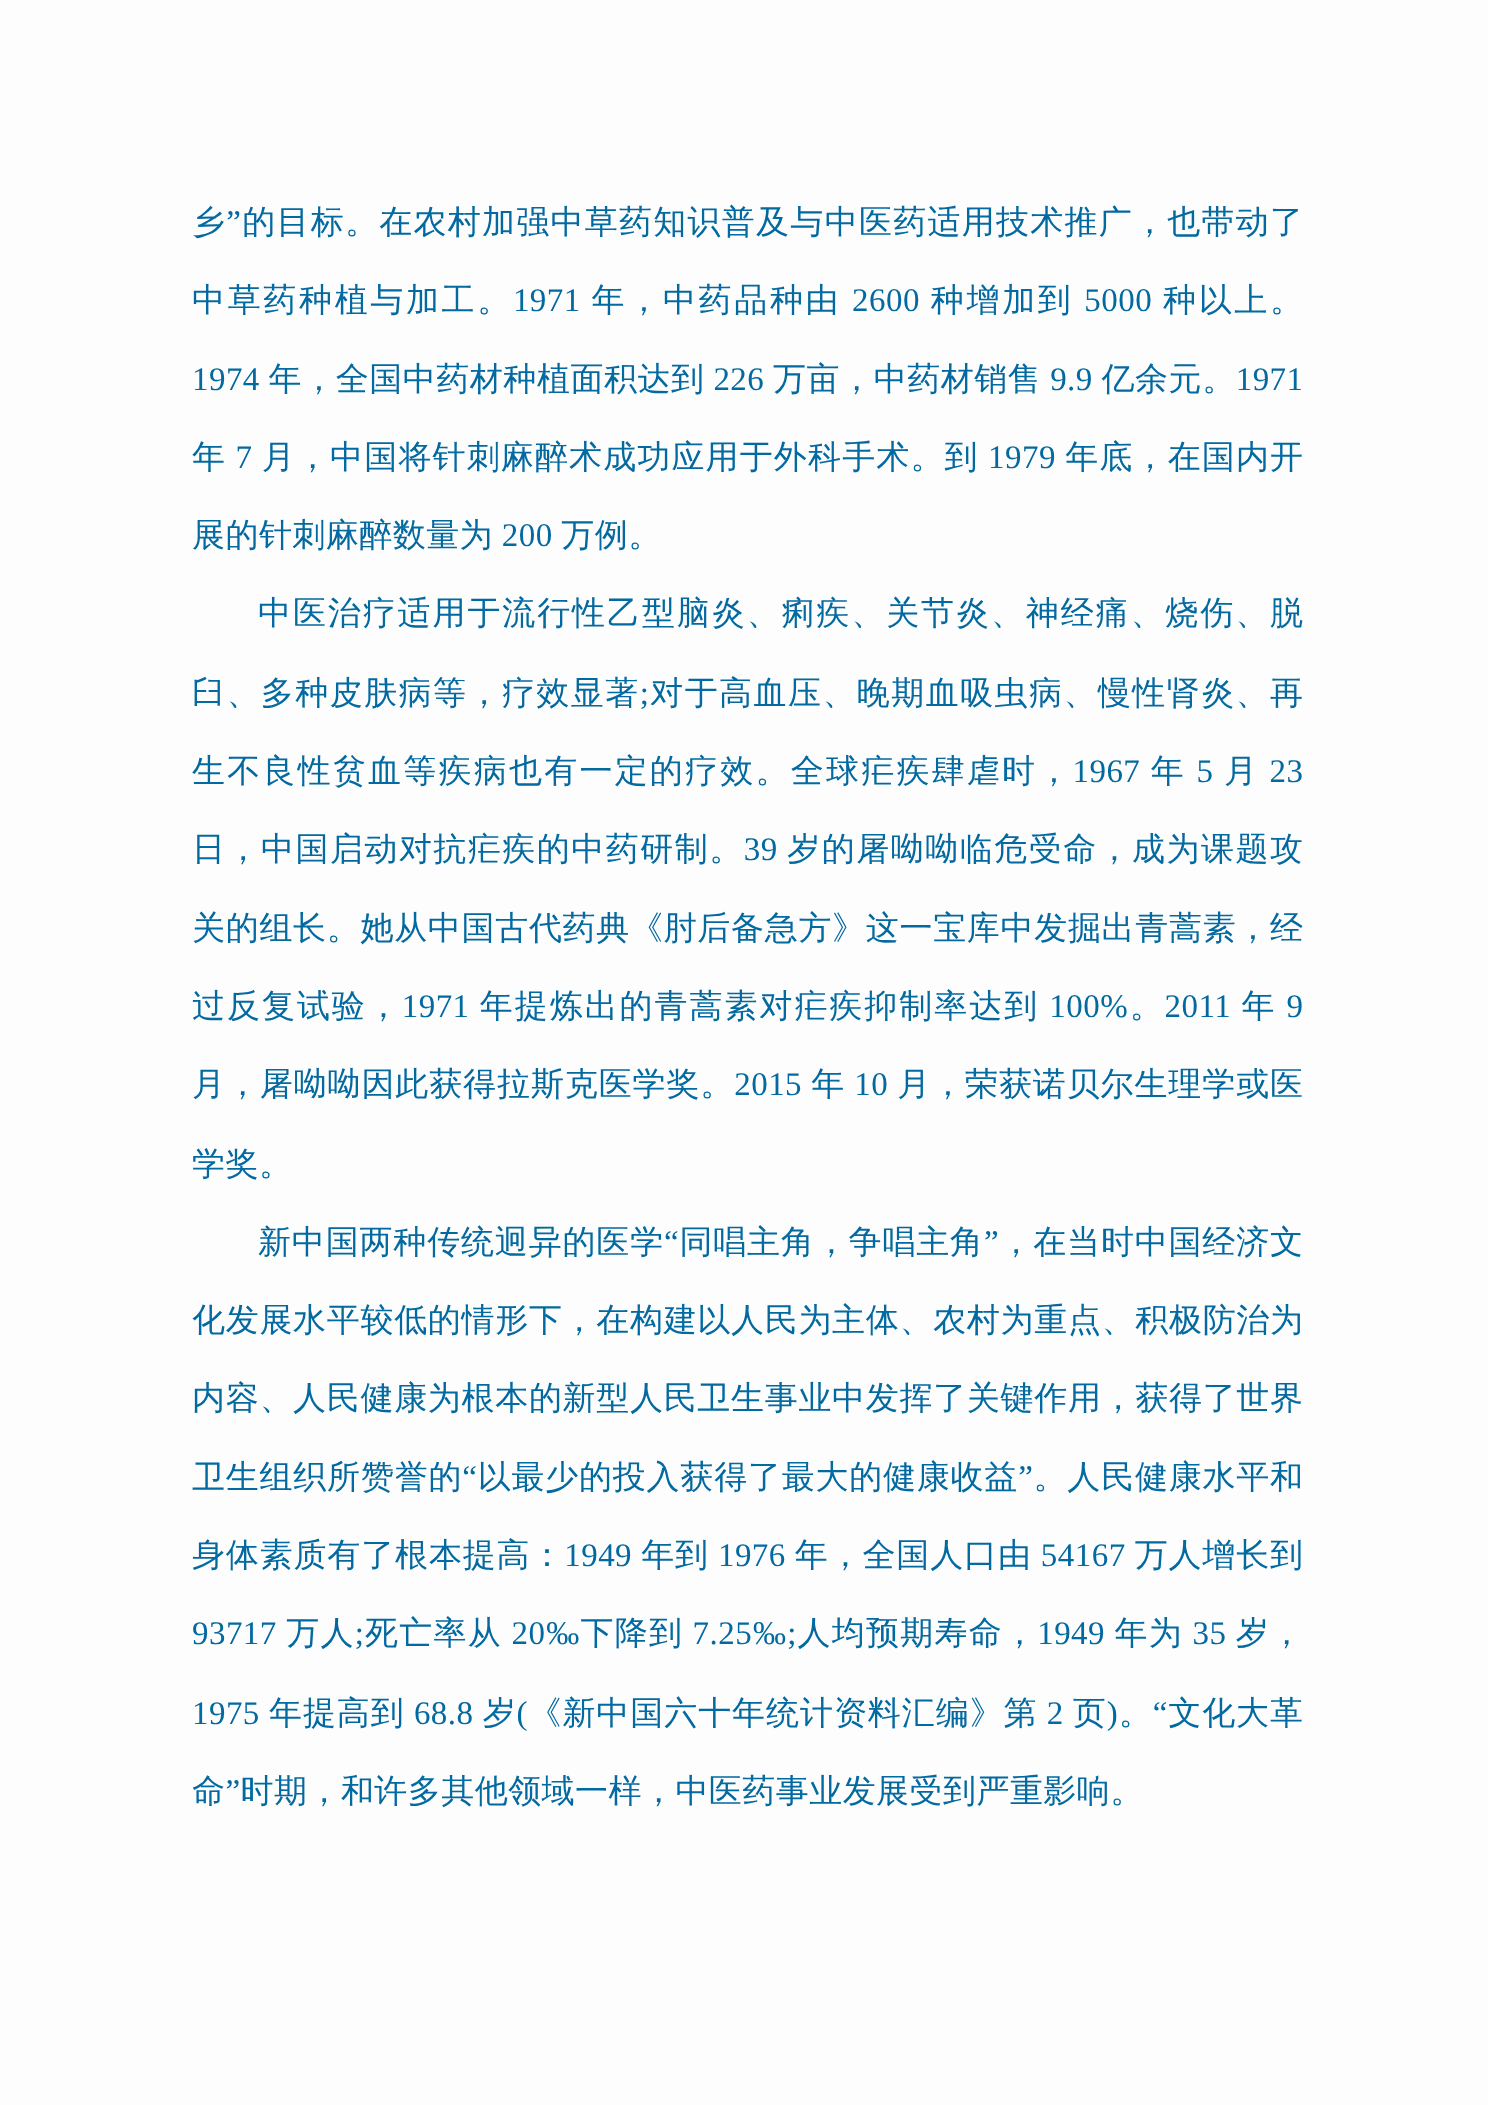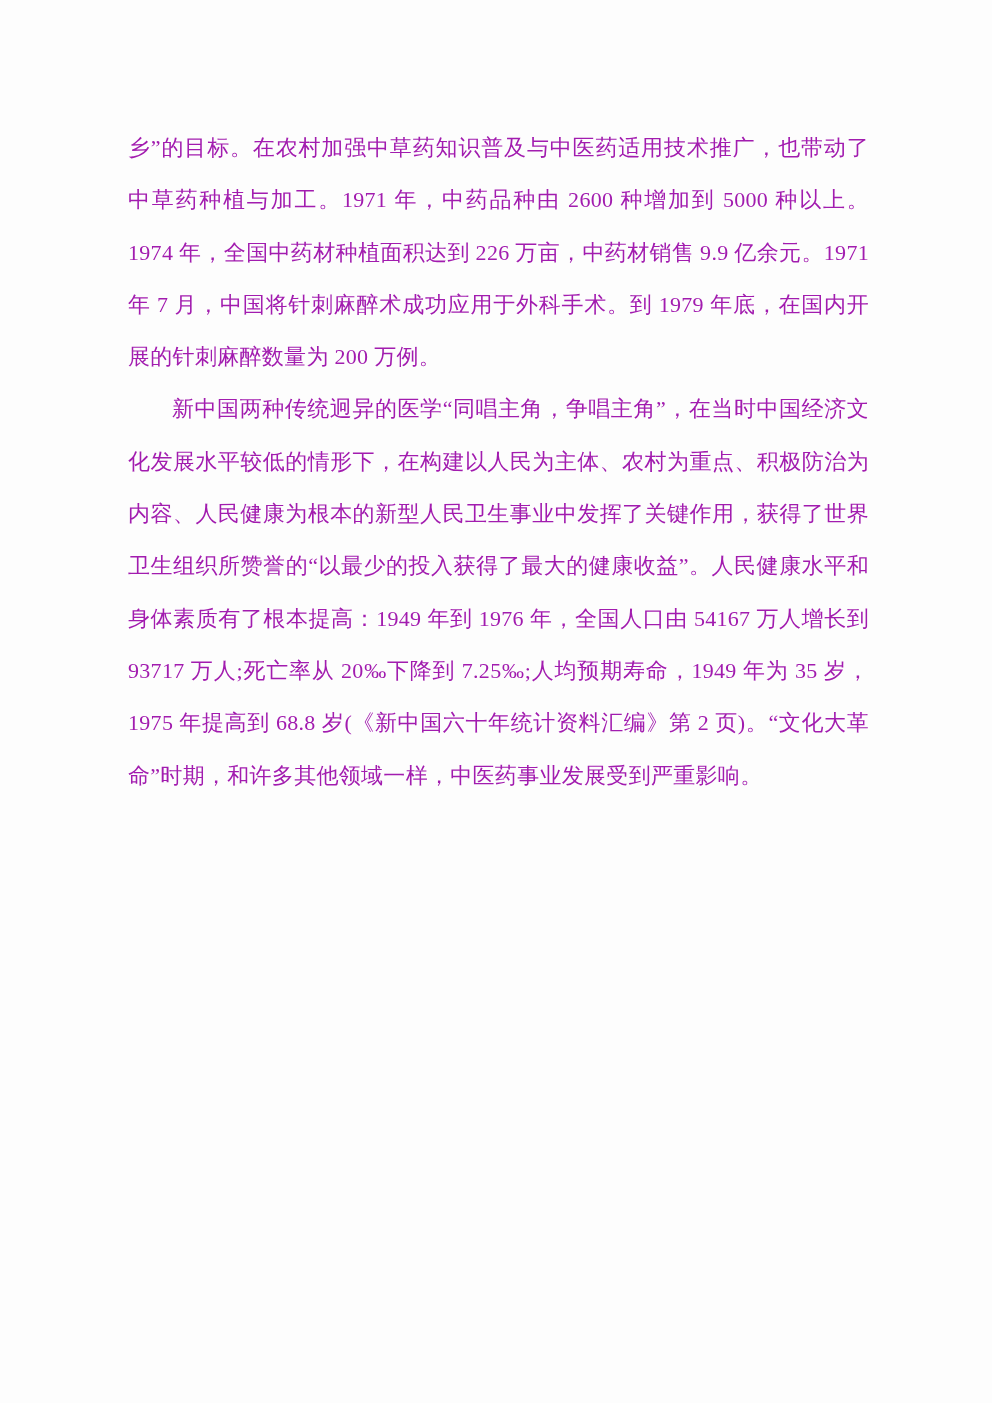--- a/index.html
+++ b/index.html
@@ -13,36 +13,37 @@
     height: 1403px;
     background: #fdfdfd;
     overflow: hidden;
     font-family: "Liberation Serif", "DejaVu Serif", serif;
   }
   .text-block {
     position: absolute;
     left: 128px;
     top: 122px;
     width: 741px;
-    color: #a21caf;
+    color: #0369a1;
     font-size: 22px;
     line-height: 52.3px;
     text-align: justify;
     letter-spacing: 0.3px;
   }
   .para {
     margin: 0;
     padding: 0;
     text-indent: 2em;
   }
   .para.no-indent {
     text-indent: 0;
   }
 </style>
 </head>
 <body>
 
 <div class="page">
   <div class="text-block">
     <p class="para no-indent">乡”的目标。在农村加强中草药知识普及与中医药适用技术推广，也带动了中草药种植与加工。1971 年，中药品种由 2600 种增加到 5000 种以上。1974 年，全国中药材种植面积达到 226 万亩，中药材销售 9.9 亿余元。1971 年 7 月，中国将针刺麻醉术成功应用于外科手术。到 1979 年底，在国内开展的针刺麻醉数量为 200 万例。</p>
+    <p class="para">中医治疗适用于流行性乙型脑炎、痢疾、关节炎、神经痛、烧伤、脱臼、多种皮肤病等，疗效显著;对于高血压、晚期血吸虫病、慢性肾炎、再生不良性贫血等疾病也有一定的疗效。全球疟疾肆虐时，1967 年 5 月 23 日，中国启动对抗疟疾的中药研制。39 岁的屠呦呦临危受命，成为课题攻关的组长。她从中国古代药典《肘后备急方》这一宝库中发掘出青蒿素，经过反复试验，1971 年提炼出的青蒿素对疟疾抑制率达到 100%。2011 年 9 月，屠呦呦因此获得拉斯克医学奖。2015 年 10 月，荣获诺贝尔生理学或医学奖。</p>
     <p class="para">新中国两种传统迥异的医学“同唱主角，争唱主角”，在当时中国经济文化发展水平较低的情形下，在构建以人民为主体、农村为重点、积极防治为内容、人民健康为根本的新型人民卫生事业中发挥了关键作用，获得了世界卫生组织所赞誉的“以最少的投入获得了最大的健康收益”。人民健康水平和身体素质有了根本提高：1949 年到 1976 年，全国人口由 54167 万人增长到 93717 万人;死亡率从 20‰下降到 7.25‰;人均预期寿命，1949 年为 35 岁，1975 年提高到 68.8 岁(《新中国六十年统计资料汇编》第 2 页)。“文化大革命”时期，和许多其他领域一样，中医药事业发展受到严重影响。</p>
   </div>
 </div>
 
 </body></html>

